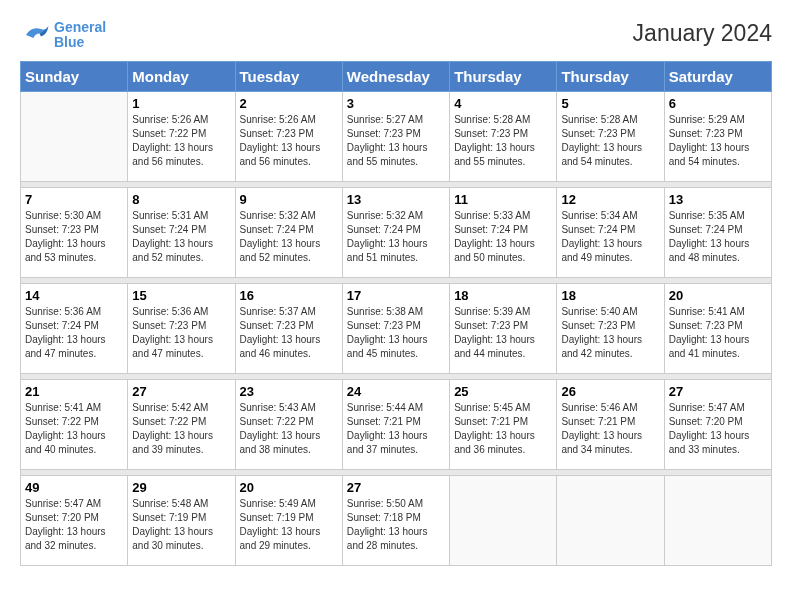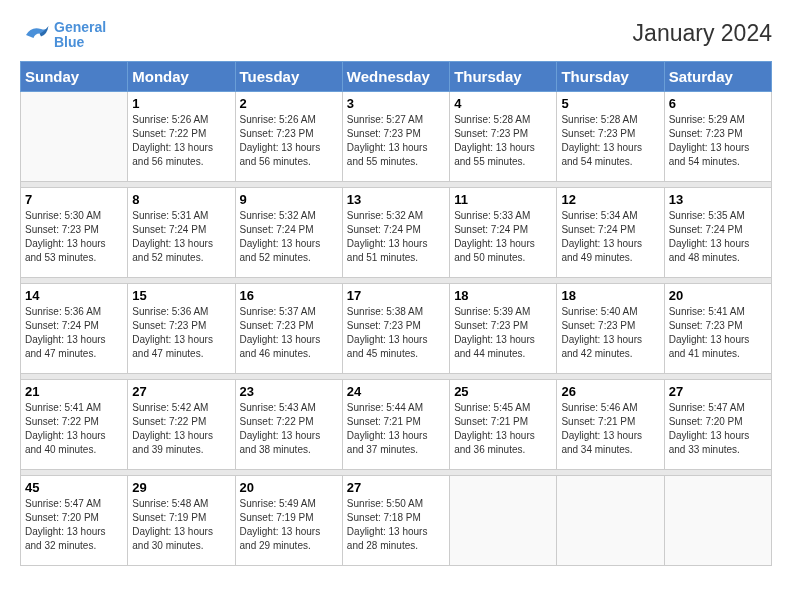--- a/index.html
+++ b/index.html
@@ -250,21 +250,21 @@
           <td>
             <span class="day-num">27</span>
             <div class="day-info">Sunrise: 5:47 AM<br>Sunset: 7:20 PM<br>Daylight: 13 hours and 33 minutes.</div>
           </td>
         </tr>
         <tr>
           <td colspan="7" style="padding: 0px; height: 6px; background: rgb(232, 232, 232); border: 1px solid rgb(204, 204, 204);"></td>
         </tr>
         <tr class="week-row">
           <td>
-            <span class="day-num">45</span>
+            <span class="day-num">49</span>
             <div class="day-info">Sunrise: 5:47 AM<br>Sunset: 7:20 PM<br>Daylight: 13 hours and 32 minutes.</div>
           </td>
           <td>
             <span class="day-num">29</span>
             <div class="day-info">Sunrise: 5:48 AM<br>Sunset: 7:19 PM<br>Daylight: 13 hours and 30 minutes.</div>
           </td>
           <td>
             <span class="day-num">20</span>
             <div class="day-info">Sunrise: 5:49 AM<br>Sunset: 7:19 PM<br>Daylight: 13 hours and 29 minutes.</div>
           </td>

